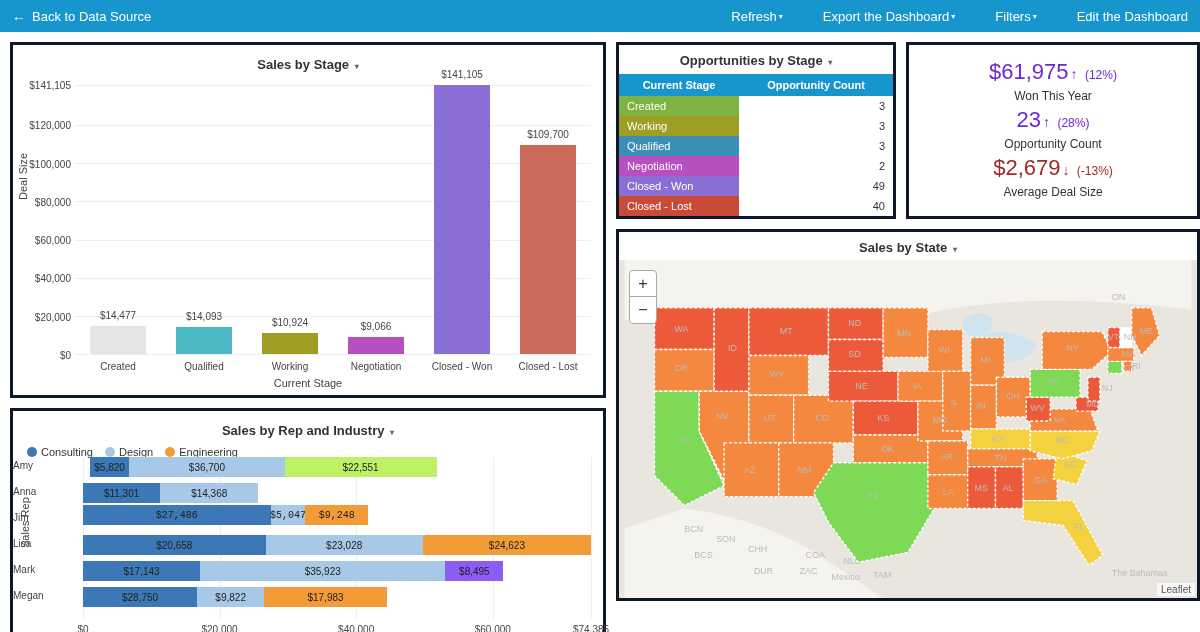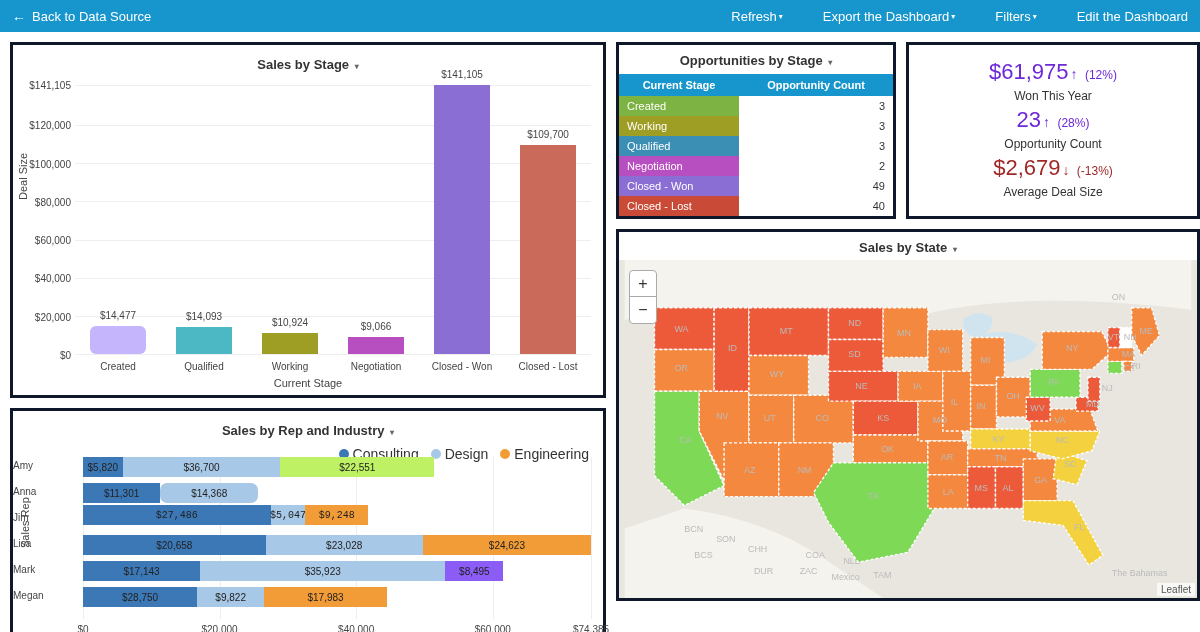--- a/index.html
+++ b/index.html
@@ -24,21 +24,21 @@
 .bc1-ytick { position: absolute; right: 2px; font-size: 10px; color: #444; transform: translateY(-50%); }
 .bc1-grid { position: absolute; left: 0; right: 0; border-top: 1px solid #eee; }
 .bc1-bar { position: absolute; bottom: 0; width: 56px; }
 .bc1-barlabel { position: absolute; top: -16px; width: 100%; text-align: center; font-size: 10px; color: #444; }
 .bc1-xlabel { position: absolute; bottom: 22px; font-size: 10px; color: #444; text-align: center; width: 80px; transform: translateX(-50%); }
 .bc1-xtitle { position: absolute; bottom: 6px; left: 0; right: 0; text-align: center; font-size: 11px; color: #444; }
 .bc1-ytitle { position: absolute; left: 4px; top: 50%; transform: rotate(-90deg) translateX(20px); transform-origin: left top; font-size: 11px; color: #444; }
 
 
 .barchart2 { height: 250px; position: relative; padding: 4px 8px 8px 8px; }
-.legend { text-align: right; font-size: 14px; padding: 2px 0 6px; }
+.legend { text-align: left; font-size: 11px; padding: 2px 0 6px; }
 .legend-item { display: inline-flex; align-items: center; gap: 4px; margin: 0 6px; }
 .legend-swatch { width: 10px; height: 10px; border-radius: 50%; }
 .bc2-plot { position: absolute; left: 70px; right: 12px; top: 46px; bottom: 36px; }
 .bc2-row { position: absolute; left: 0; right: 0; height: 20px; display: flex; }
 .bc2-seg { height: 100%; display: flex; align-items: center; justify-content: center; font-size: 10px; color: #222; }
 .bc2-ylabel { position: absolute; left: 0; width: 64px; font-size: 10px; color: #444; padding-right: 6px; }
 .bc2-xtick { position: absolute; bottom: 20px; font-size: 10px; color: #444; transform: translateX(-50%); }
 .bc2-ytitle { position: absolute; left: 6px; top: 56%; transform: rotate(-90deg); transform-origin: left top; font-size: 11px; color: #444; }
 .bc2-vgrid { position: absolute; top: 0; bottom: 0; border-left: 1px solid #eee; }
 
@@ -116,21 +116,21 @@
         </div>
       <div class="bc1-plot" id="bc1-plot">
           <div class="bc1-grid" style="top: 100%;"></div>
           <div class="bc1-grid" style="top: 85.8262%;"></div>
           <div class="bc1-grid" style="top: 71.6523%;"></div>
           <div class="bc1-grid" style="top: 57.4785%;"></div>
           <div class="bc1-grid" style="top: 43.3046%;"></div>
           <div class="bc1-grid" style="top: 29.1308%;"></div>
           <div class="bc1-grid" style="top: 14.9569%;"></div>
           <div class="bc1-grid" style="top: 0%;"></div>
-          <div class="bc1-bar" style="left: calc(8.33333% - 28px); height: 10.2597%; background: #c4b5fd; border-radius: 6px;">
+          <div class="bc1-bar" style="left: calc(8.33333% - 28px); height: 10.2597%; background: #e5e5e5;">
             <div class="bc1-barlabel">$14,477</div>
           </div>
           <div class="bc1-xlabel" style="position: absolute; bottom: -18px; left: 8.33333%;">Created</div>
           <div class="bc1-bar" style="left: calc(25% - 28px); height: 9.9876%; background: rgb(76, 184, 196);">
             <div class="bc1-barlabel">$14,093</div>
           </div>
           <div class="bc1-xlabel" style="position: absolute; bottom: -18px; left: 25%;">Qualified</div>
           <div class="bc1-bar" style="left: calc(41.6667% - 28px); height: 7.74175%; background: rgb(158, 157, 36);">
             <div class="bc1-barlabel">$10,924</div>
           </div>
@@ -163,28 +163,28 @@
             <span class="legend-swatch" style="background: rgb(242, 156, 56);"></span>
             <span>Engineering</span>
           </span></div>
       <div class="bc2-ytitle">Sales Rep</div>
       <div class="bc2-plot" id="bc2-plot">
           <div class="bc2-vgrid" style="left: 0%;"></div>
           <div class="bc2-vgrid" style="left: 26.8871%;"></div>
           <div class="bc2-vgrid" style="left: 53.7743%;"></div>
           <div class="bc2-vgrid" style="left: 80.6614%;"></div>
           <div class="bc2-vgrid" style="left: 100%;"></div>
-          <div class="bc2-row" style="top: 0px;">
+          <div class="bc2-row" style="top: 0px; padding-left: 7px;">
             <div class="bc2-seg" style="width: 7.82416%; background: rgb(59, 120, 181);">$5,820</div>
             <div class="bc2-seg" style="width: 31.0278%; background: rgb(167, 200, 230);">$36,700</div>
             <div class="bc2-seg" style="width: 30.3166%; background: #bef264;">$22,551</div>
           </div>
           <div class="bc2-row" style="top: 26px;">
             <div class="bc2-seg" style="width: 15.1926%; background: rgb(59, 120, 181);">$11,301</div>
-            <div class="bc2-seg" style="width: 19.3157%; background: rgb(167, 200, 230); border-radius: 7px;">$14,368</div>
+            <div class="bc2-seg" style="width: 19.3157%; background: rgb(167, 200, 230);">$14,368</div>
           </div>
           <div class="bc2-row" style="top: 48px; font-family: Liberation Mono, monospace;">
             <div class="bc2-seg" style="width: 36.951%; background: rgb(59, 120, 181);">$27,486</div>
             <div class="bc2-seg" style="width: 6.78497%; background: rgb(167, 200, 230);">$5,047</div>
             <div class="bc2-seg" style="width: 12.4326%; background: rgb(242, 156, 56);">$9,248</div>
           </div>
           <div class="bc2-row" style="top: 78px;">
             <div class="bc2-seg" style="width: 35.9387%; background: rgb(59, 120, 181);">$20,658</div>
             <div class="bc2-seg" style="width: 30.9579%; background: rgb(167, 200, 230);">$23,028</div>
             <div class="bc2-seg" style="width: 33.1021%; background: rgb(242, 156, 56);">$24,623</div>

